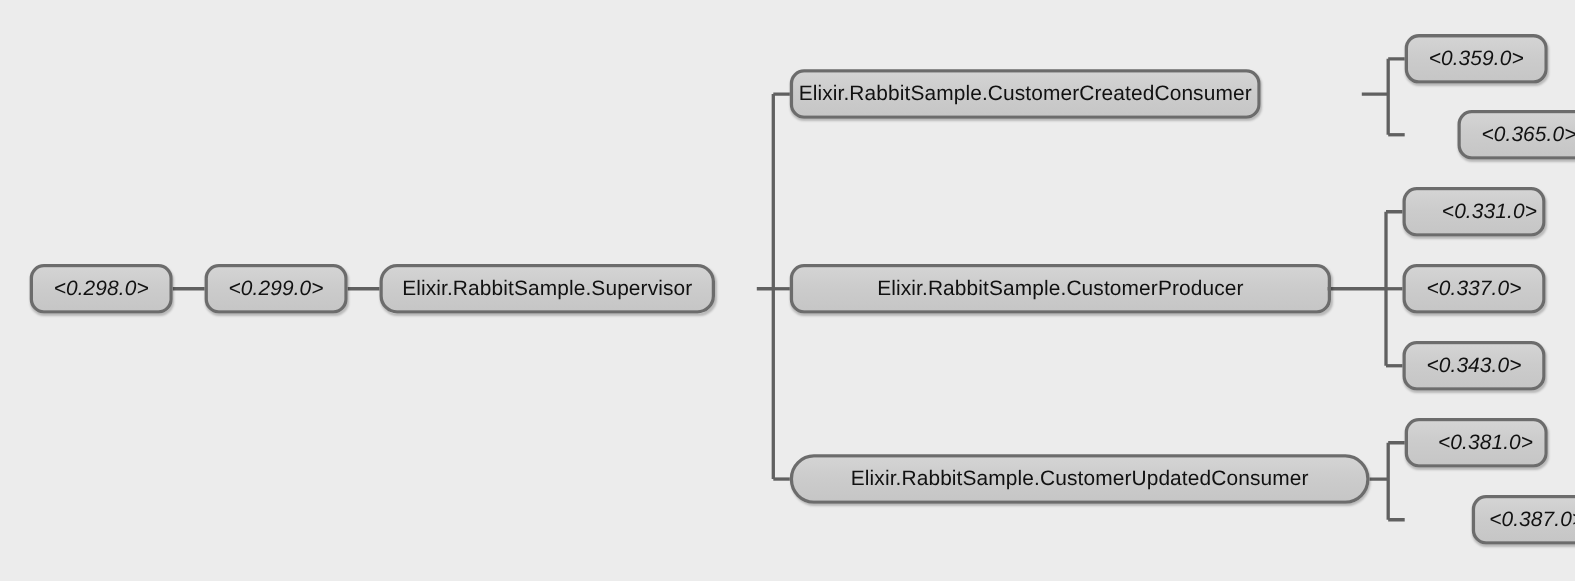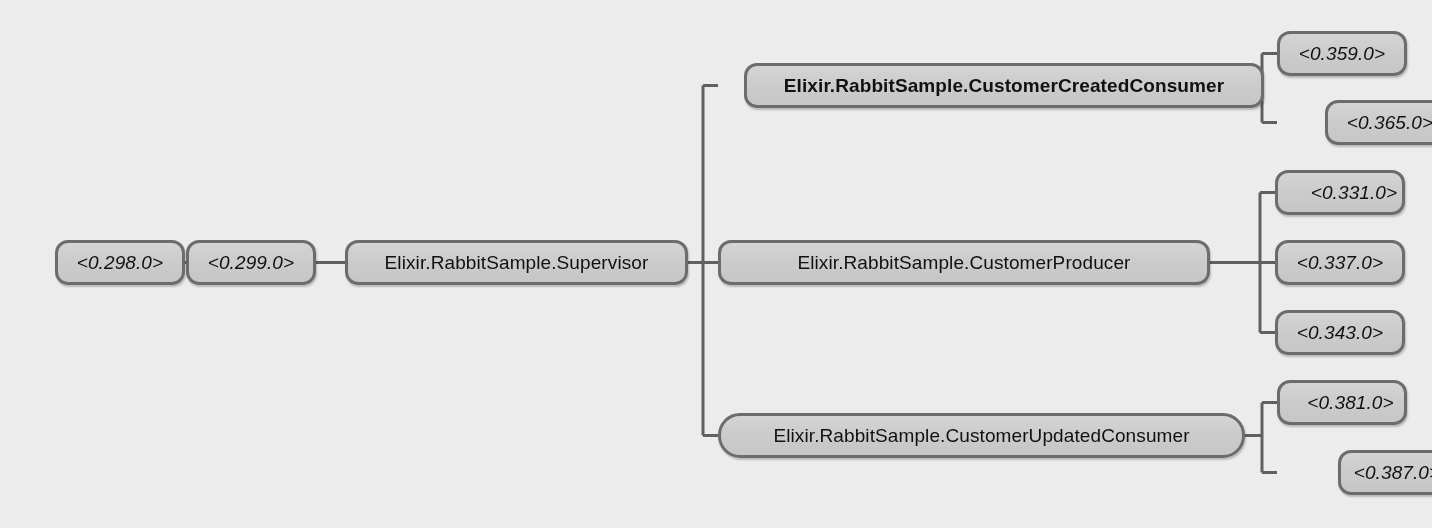--- a/index.html
+++ b/index.html
@@ -77,30 +77,30 @@
       <path d="M703,435.5 L718,435.5" class="edge-line" stroke="#606060"></path>
       <path d="M1238,85.5 L1262,85.5 M1262,53.5 L1262,122.5 M1262,53.5 L1277,53.5" class="edge-line" stroke="#606060"></path>
       <path d="M1262,122.5 L1277,122.5" class="edge-line" stroke="#606060"></path>
       <path d="M1145,262.5 L1260,262.5 M1260,192.5 L1260,332.5 M1260,192.5 L1275,192.5" class="edge-line" stroke="#606060"></path>
       <path d="M1260,262.5 L1275,262.5" class="edge-line" stroke="#606060"></path>
       <path d="M1260,332.5 L1275,332.5" class="edge-line" stroke="#606060"></path>
       <path d="M1245,435.5 L1262,435.5 M1262,402.5 L1262,472.5 M1262,402.5 L1277,402.5" class="edge-line" stroke="#606060"></path>
       <path d="M1262,472.5 L1277,472.5" class="edge-line" stroke="#606060"></path>
     </svg>
   <div id="node-layer">
-      <div class="node pid" style="left: 27px; top: 240px; width: 130px; height: 45px; margin-left: 28px;">
+      <div class="node pid" style="left: 27px; top: 240px; width: 130px; height: 45px;">
         <span class="node-label">&lt;0.298.0&gt;</span>
       </div>
       <div class="node pid" style="left: 186px; top: 240px; width: 130px; height: 45px;">
         <span class="node-label">&lt;0.299.0&gt;</span>
       </div>
-      <div class="node" style="left: 345px; top: 240px; width: 343px; height: 45px;">
+      <div class="node" style="left: 345px; top: 240px; width: 305px; height: 45px; border-radius: 16px;">
         <span class="node-label">Elixir.RabbitSample.Supervisor</span>
       </div>
-      <div class="node" style="left: 744px; top: 63px; width: 520px; height: 45px; font-weight: bold;">
+      <div class="node" style="left: 718px; top: 63px; width: 428px; height: 45px;">
         <span class="node-label">Elixir.RabbitSample.CustomerCreatedConsumer</span>
       </div>
       <div class="node" style="left: 718px; top: 240px; width: 492px; height: 45px;">
         <span class="node-label">Elixir.RabbitSample.CustomerProducer</span>
       </div>
       <div class="node" style="left: 718px; top: 413px; width: 527px; height: 45px; border-radius: 22px;">
         <span class="node-label">Elixir.RabbitSample.CustomerUpdatedConsumer</span>
       </div>
       <div class="node pid" style="left: 1277px; top: 31px; width: 130px; height: 45px;">
         <span class="node-label">&lt;0.359.0&gt;</span>

